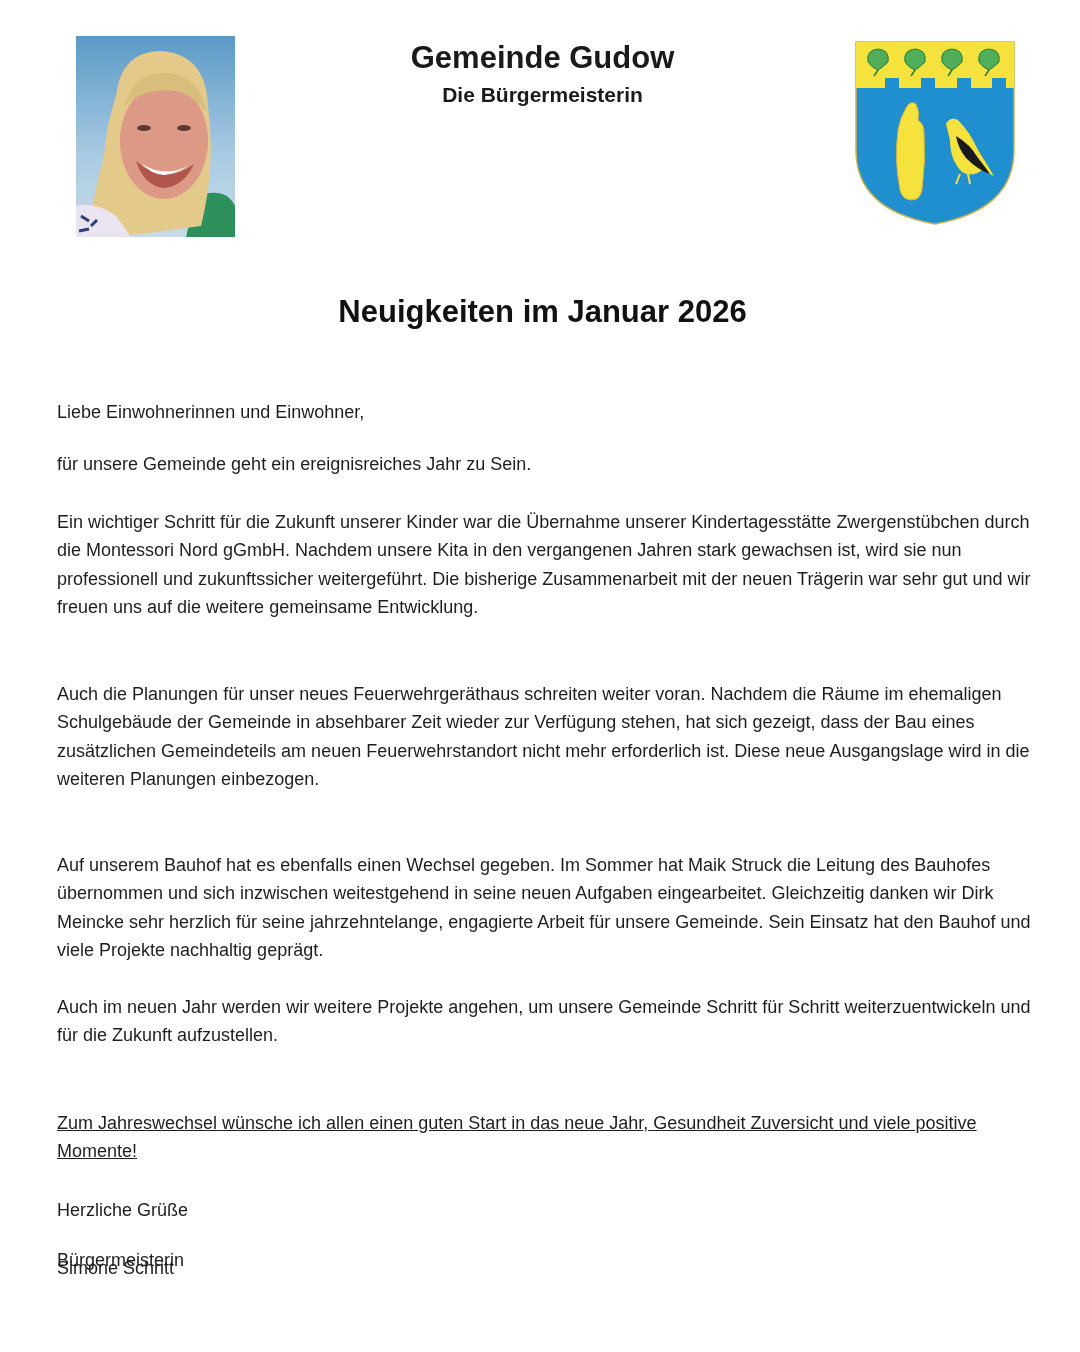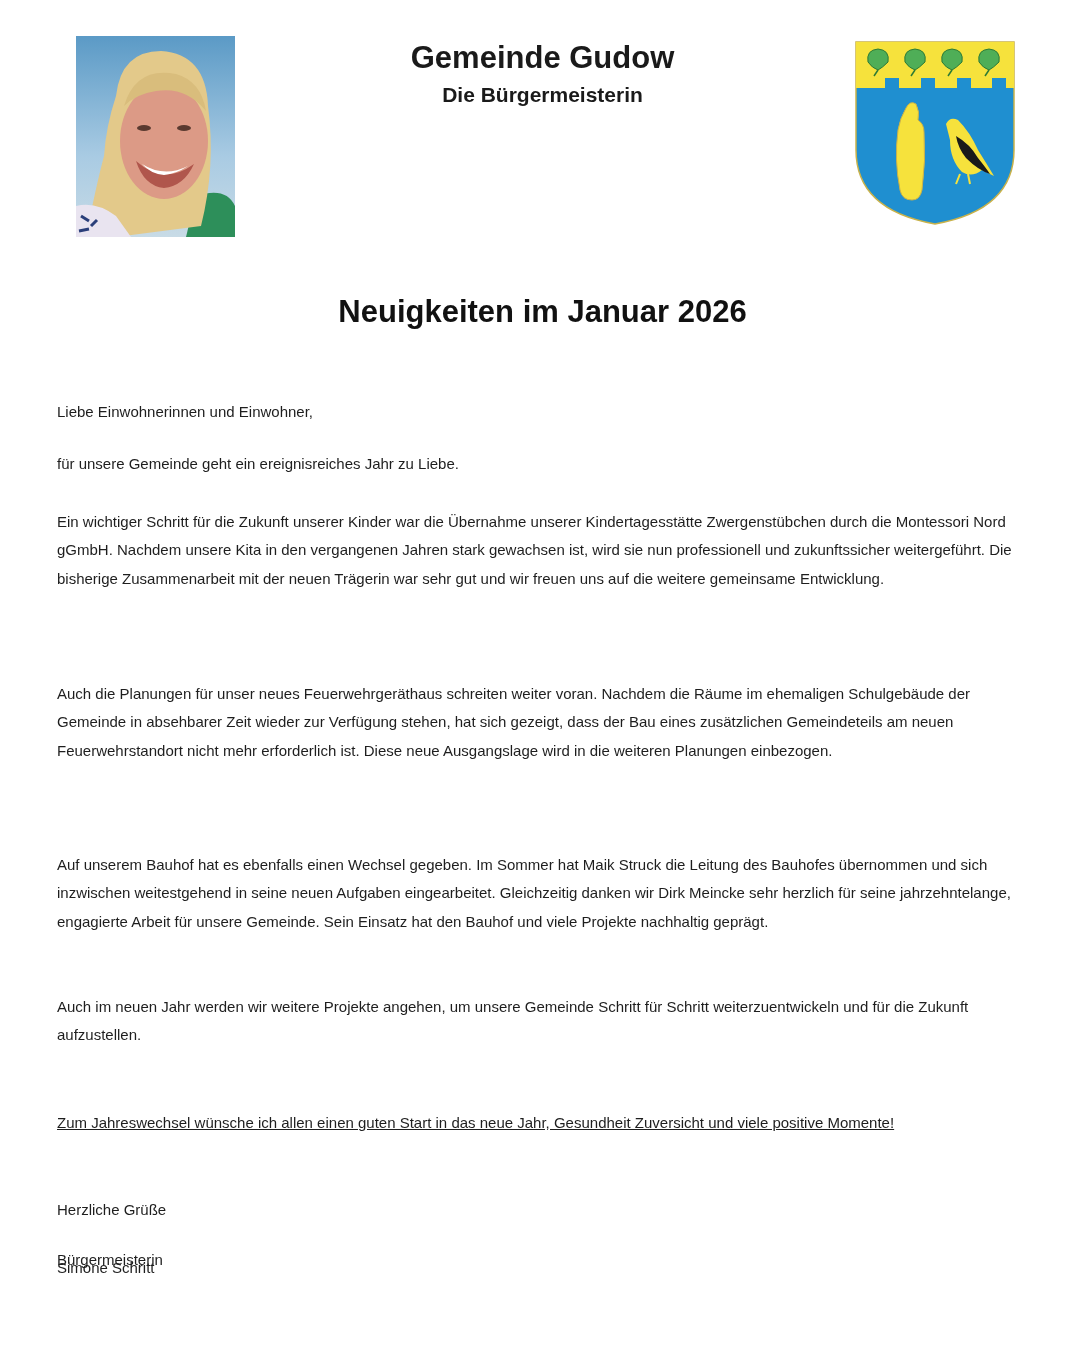--- a/index.html
+++ b/index.html
@@ -6,21 +6,21 @@
   body { width: 1080px; height: 1352px; position: relative; overflow: hidden;
          font-family: "Liberation Sans", sans-serif; color: #1a1a1a; }
   .photo { position: absolute; left: 76px; top: 36px; width: 159px; height: 201px; overflow: hidden; }
   .crest { position: absolute; left: 854px; top: 40px; width: 162px; height: 186px; }
   .hdr-title { position: absolute; left: 0; width: 1085px; top: 40px; text-align: center;
                font-weight: bold; font-size: 31px; color: #1a1a1a; }
   .hdr-sub { position: absolute; left: 0; width: 1085px; top: 83px; text-align: center;
              font-weight: bold; font-size: 21px; color: #1a1a1a; }
   .headline { position: absolute; left: 0; width: 1085px; top: 294px; text-align: center;
               font-weight: bold; font-size: 31px; color: #111; }
-  .p { position: absolute; left: 57px; width: 980px; font-size: 15px; line-height: 28.3px;
+  .p { position: absolute; left: 57px; width: 980px; font-size: 18px; line-height: 28.3px;
        color: #1e1e1e; margin: 0; }
 </style>
 </head>
 <body>
 
 <div class="photo">
   <svg width="159" height="201" viewBox="0 0 159 201">
     <defs>
       <linearGradient id="sky" x1="0" y1="0" x2="0" y2="1">
         <stop offset="0" stop-color="#5b9ac6"></stop>
@@ -64,21 +64,21 @@
     <path d="M52 68 Q56 60 62 64 Q66 72 64 80 Q70 84 70 92 Q72 120 68 150 Q66 160 58 160 Q48 160 46 150 Q40 120 44 90 Q46 78 52 68 Z" fill="#f6e23c" stroke="#c9b24a"></path>
     <path d="M92 84 Q96 76 104 80 Q116 92 124 110 Q134 126 140 136 L128 130 Q118 138 108 132 Q96 120 96 100 Z" fill="#f6e23c"></path>
     <path d="M102 96 Q116 104 124 118 Q132 128 136 134 Q124 130 112 118 Q104 108 102 96 Z" fill="#1a1a1a"></path>
     <path d="M106 134 l-4 10 M114 134 l2 10" stroke="#f6e23c" stroke-width="2"></path>
   </svg>
 </div>
 
 <div class="headline">Neuigkeiten im Januar 2026</div>
 
 <p class="p" style="top:398px;">Liebe Einwohnerinnen und Einwohner,</p>
-<p class="p" style="top:450px;">für unsere Gemeinde geht ein ereignisreiches Jahr zu Liebe.</p>
+<p class="p" style="top:450px;">für unsere Gemeinde geht ein ereignisreiches Jahr zu Sein.</p>
 <p class="p" style="top:508px;">Ein wichtiger Schritt für die Zukunft unserer Kinder war die Übernahme unserer Kindertagesstätte Zwergenstübchen durch die Montessori Nord gGmbH. Nachdem unsere Kita in den vergangenen Jahren stark gewachsen ist, wird sie nun professionell und zukunftssicher weitergeführt. Die bisherige Zusammenarbeit mit der neuen Trägerin war sehr gut und wir freuen uns auf die weitere gemeinsame Entwicklung.</p>
 <p class="p" style="top:680px;">Auch die Planungen für unser neues Feuerwehrgeräthaus schreiten weiter voran. Nachdem die Räume im ehemaligen Schulgebäude der Gemeinde in absehbarer Zeit wieder zur Verfügung stehen, hat sich gezeigt, dass der Bau eines zusätzlichen Gemeindeteils am neuen Feuerwehrstandort nicht mehr erforderlich ist. Diese neue Ausgangslage wird in die weiteren Planungen einbezogen.</p>
 <p class="p" style="top:851px;">Auf unserem Bauhof hat es ebenfalls einen Wechsel gegeben. Im Sommer hat Maik Struck die Leitung des Bauhofes übernommen und sich inzwischen weitestgehend in seine neuen Aufgaben eingearbeitet. Gleichzeitig danken wir Dirk Meincke sehr herzlich für seine jahrzehntelange, engagierte Arbeit für unsere Gemeinde. Sein Einsatz hat den Bauhof und viele Projekte nachhaltig geprägt.</p>
 <p class="p" style="top:993px;">Auch im neuen Jahr werden wir weitere Projekte angehen, um unsere Gemeinde Schritt für Schritt weiterzuentwickeln und für die Zukunft aufzustellen.</p>
 <p class="p" style="top:1109px;text-decoration:underline;">Zum Jahreswechsel wünsche ich allen einen guten Start in das neue Jahr, Gesundheit Zuversicht und viele positive Momente!</p>
 <p class="p" style="top:1196px;">Herzliche Grüße</p>
 <p class="p" style="top:1254px;">Simone Schritt</p>
 <p class="p" style="top:1246px;">Bürgermeisterin</p>
 
 </body></html>

